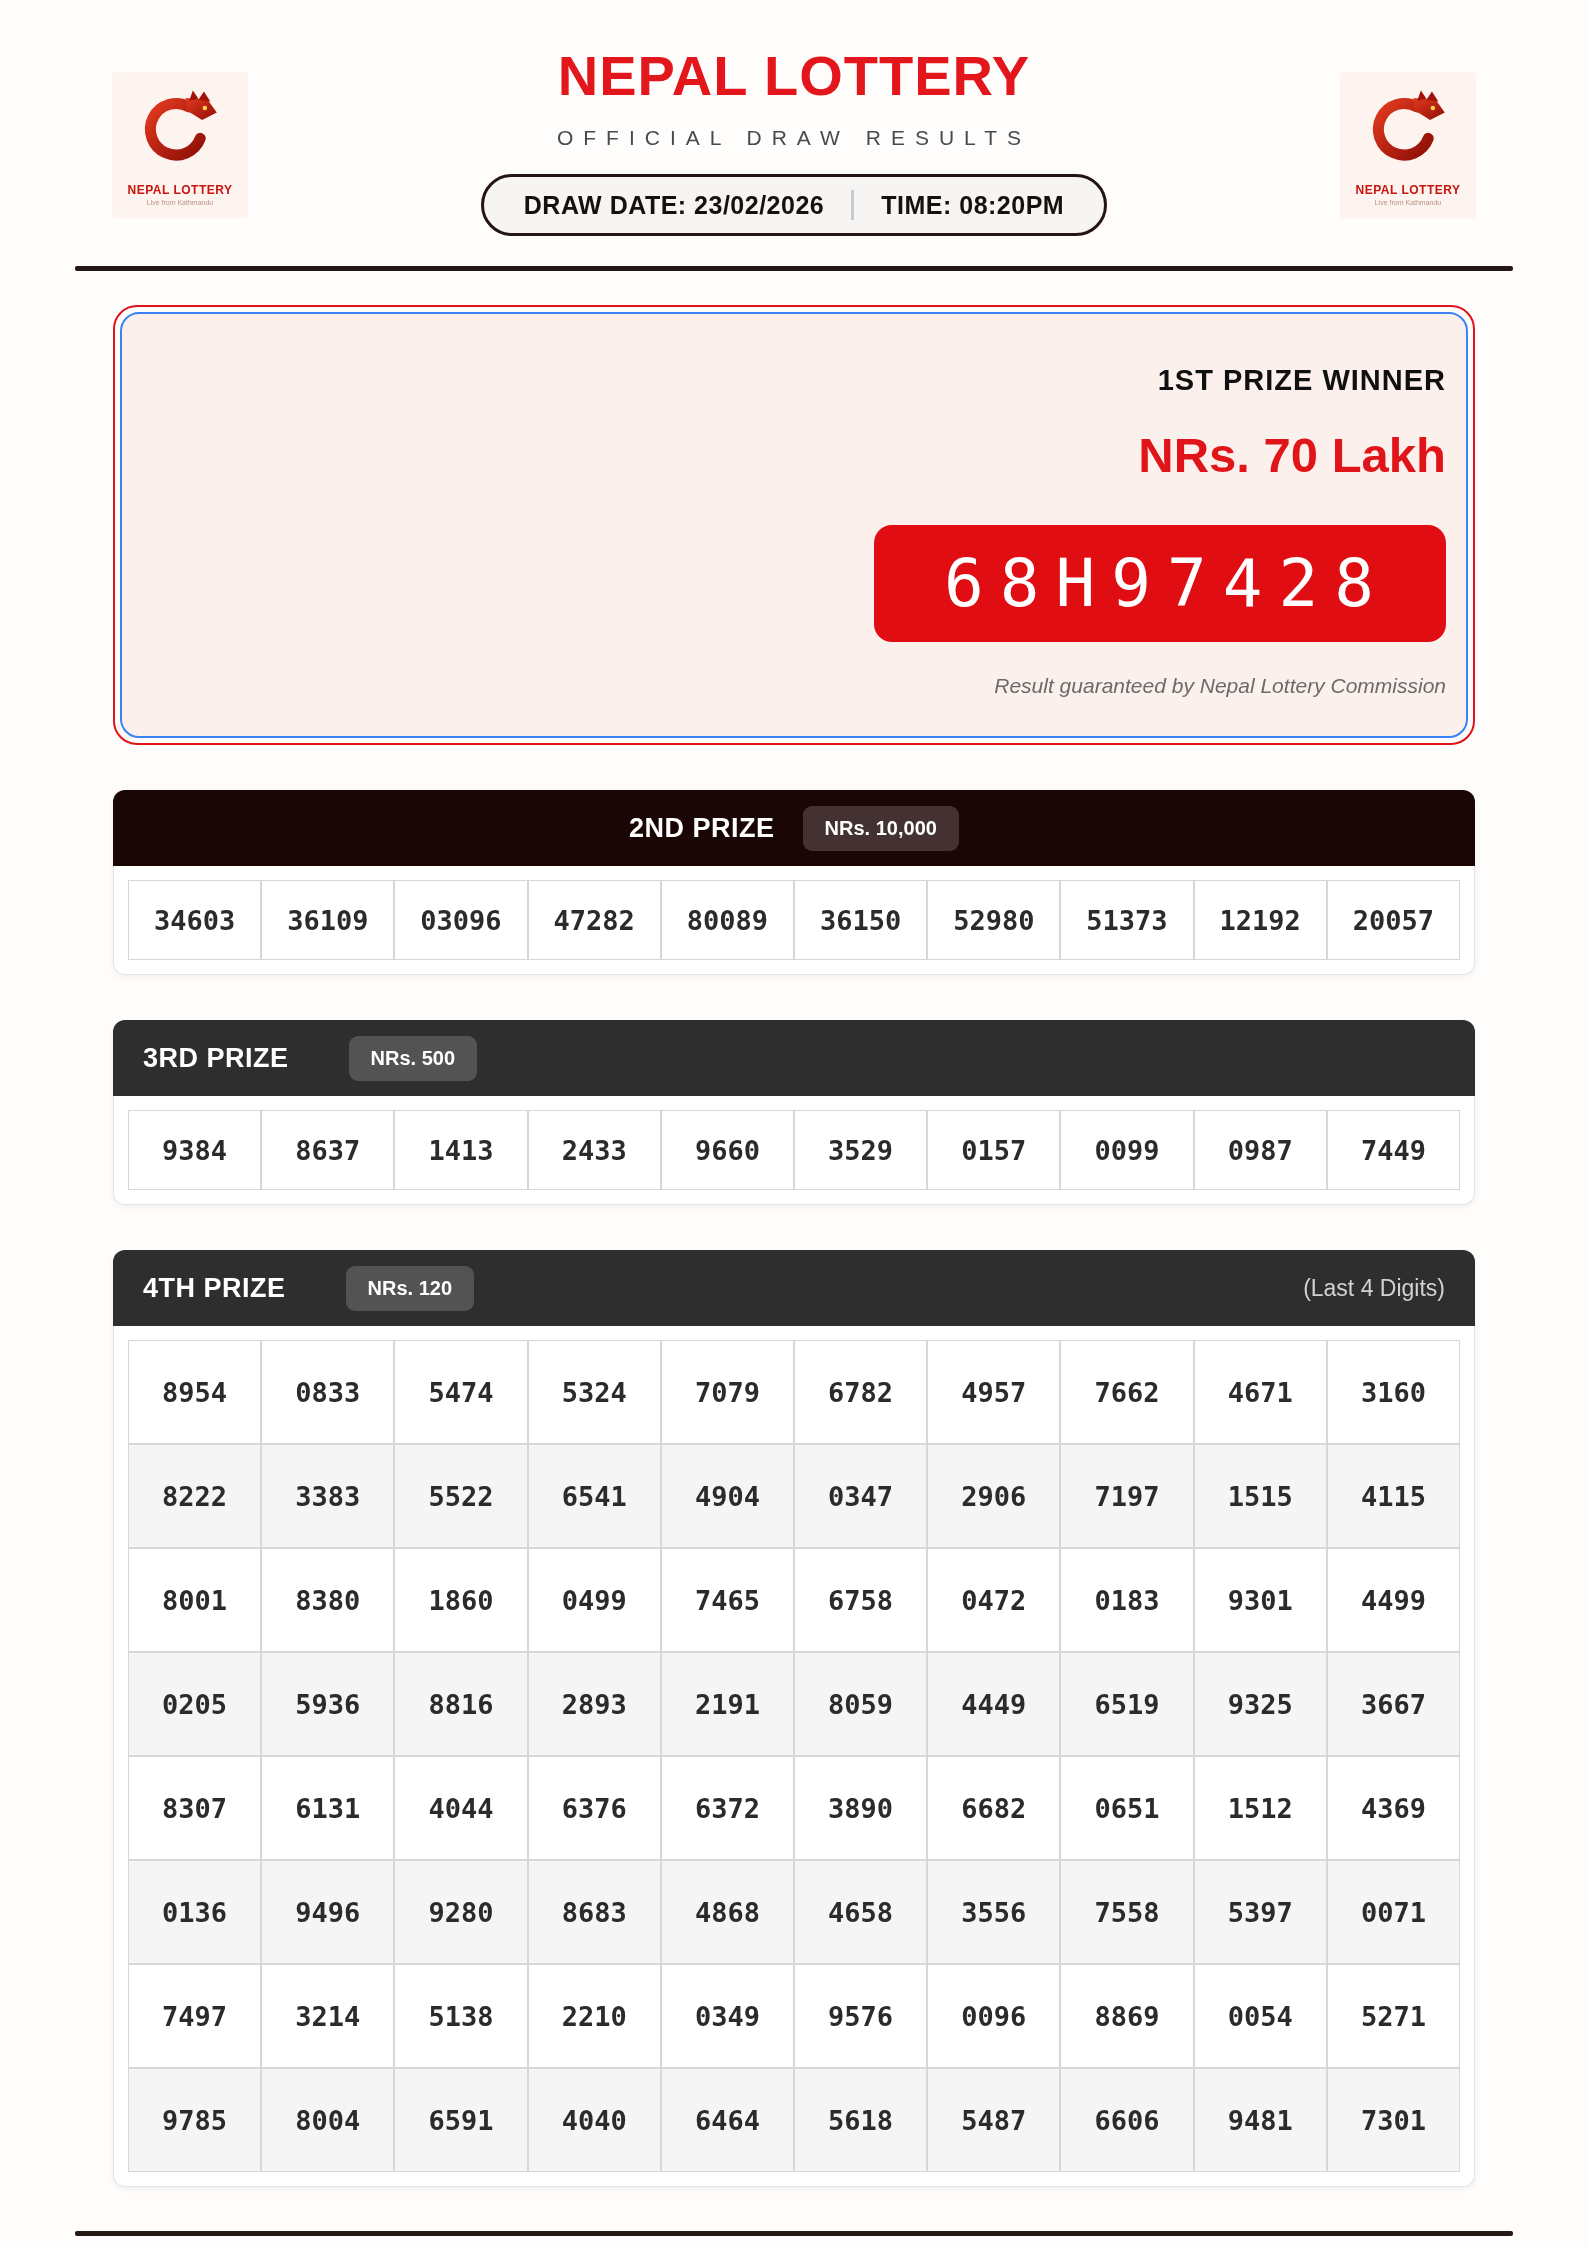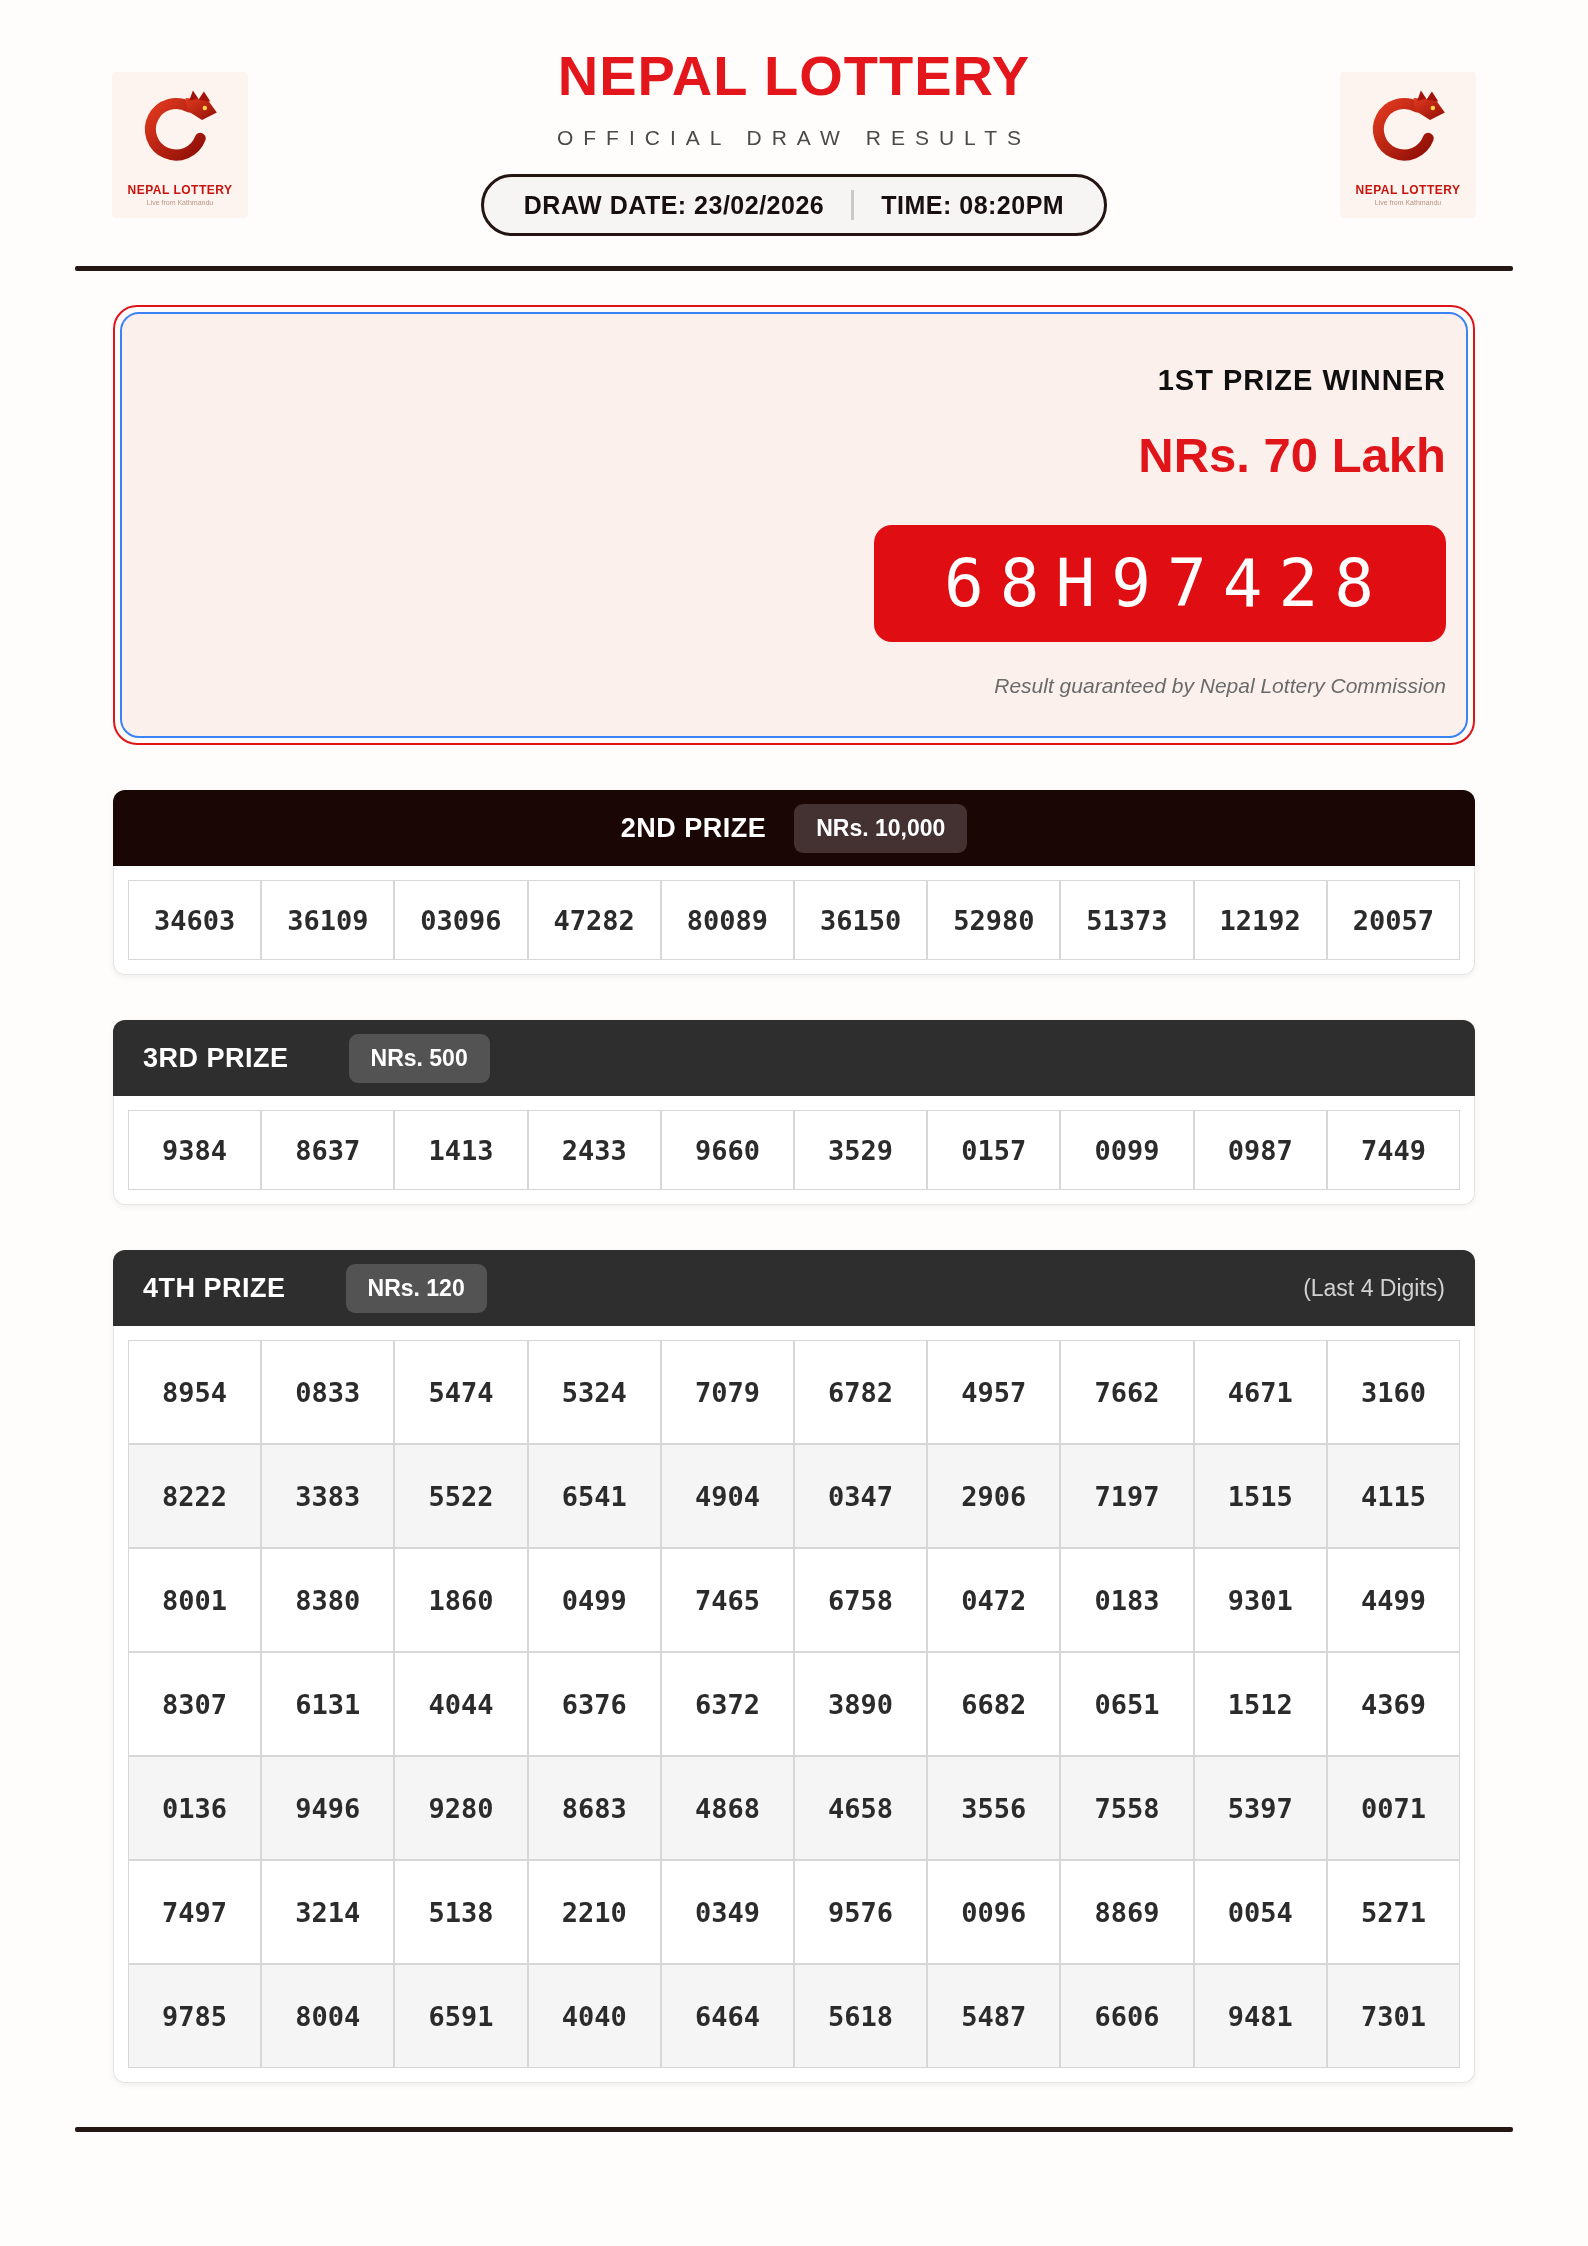--- a/index.html
+++ b/index.html
@@ -70,21 +70,21 @@
     display: flex; align-items: center;
     height: 76px; padding: 0 30px;
     border-radius: 12px 12px 0 0; color: #fff;
   }
   .section-header.brown { background: #1a0604; justify-content: center; }
   .section-header.gray  { background: #2e2e2e; gap: 32px; }
   .section-label { font-size: 27px; font-weight: 800; letter-spacing: .5px; }
   .amount-badge {
     margin-left: 28px; padding: 11px 22px; border-radius: 9px;
     background: rgba(255,255,255,.18);
-    font-size: 23px; font-weight: 700; color: #fff;
+    font-size: 20px; font-weight: 700; color: #fff;
   }
   .last4-note { margin-left: auto; font-size: 23px; color: #d2d2d2; font-weight: 400; }
   .section-body {
     background: #fff; border: 1px solid #e4e4e4; border-top: none;
     border-radius: 0 0 12px 12px; padding: 14px;
   }
   .num-grid { display: grid; grid-template-columns: repeat(10, 1fr); }
   .num-cell {
     height: 80px; display: flex; align-items: center; justify-content: center;
     border: 1px solid #d7d7d7; background: #fff;
@@ -239,20 +239,32 @@
         <div class="num-cell">8380</div>
         <div class="num-cell">1860</div>
         <div class="num-cell">0499</div>
         <div class="num-cell">7465</div>
         <div class="num-cell">6758</div>
         <div class="num-cell">0472</div>
         <div class="num-cell">0183</div>
         <div class="num-cell">9301</div>
         <div class="num-cell">4499</div>
       </div>
+      <div class="num-grid alt">
+        <div class="num-cell">0205</div>
+        <div class="num-cell">5936</div>
+        <div class="num-cell">8816</div>
+        <div class="num-cell">2893</div>
+        <div class="num-cell">2191</div>
+        <div class="num-cell">8059</div>
+        <div class="num-cell">4449</div>
+        <div class="num-cell">6519</div>
+        <div class="num-cell">9325</div>
+        <div class="num-cell">3667</div>
+      </div>
       <div class="num-grid">
         <div class="num-cell">8307</div>
         <div class="num-cell">6131</div>
         <div class="num-cell">4044</div>
         <div class="num-cell">6376</div>
         <div class="num-cell">6372</div>
         <div class="num-cell">3890</div>
         <div class="num-cell">6682</div>
         <div class="num-cell">0651</div>
         <div class="num-cell">1512</div>

